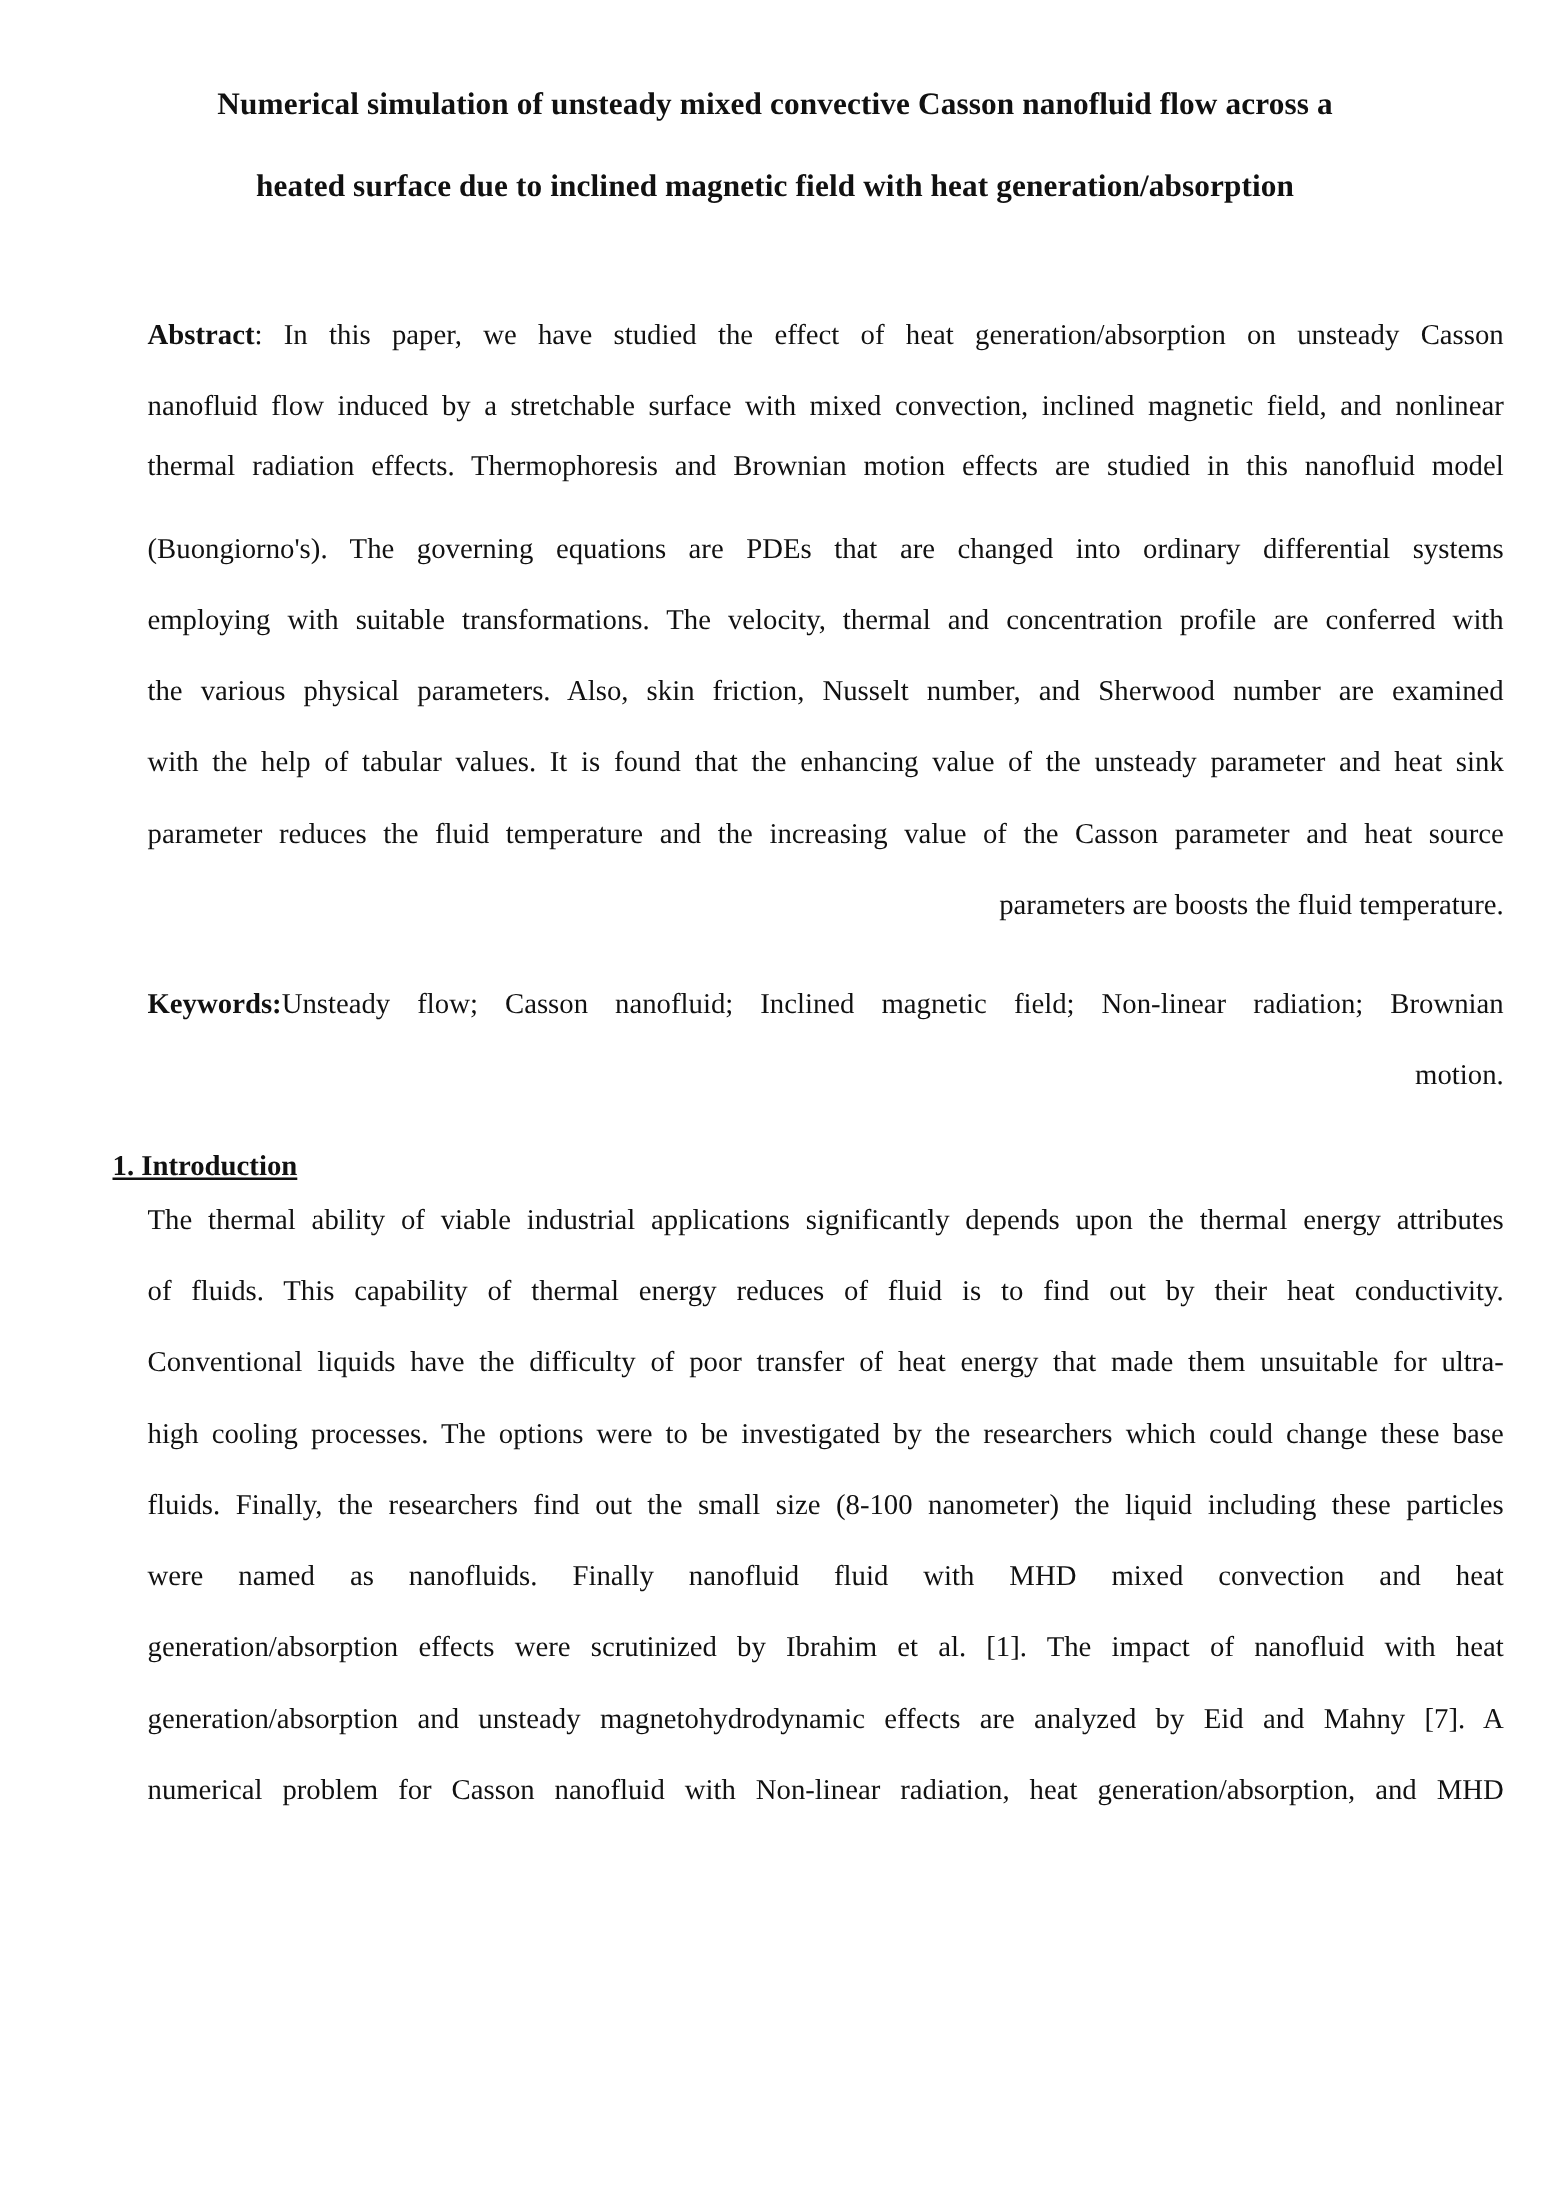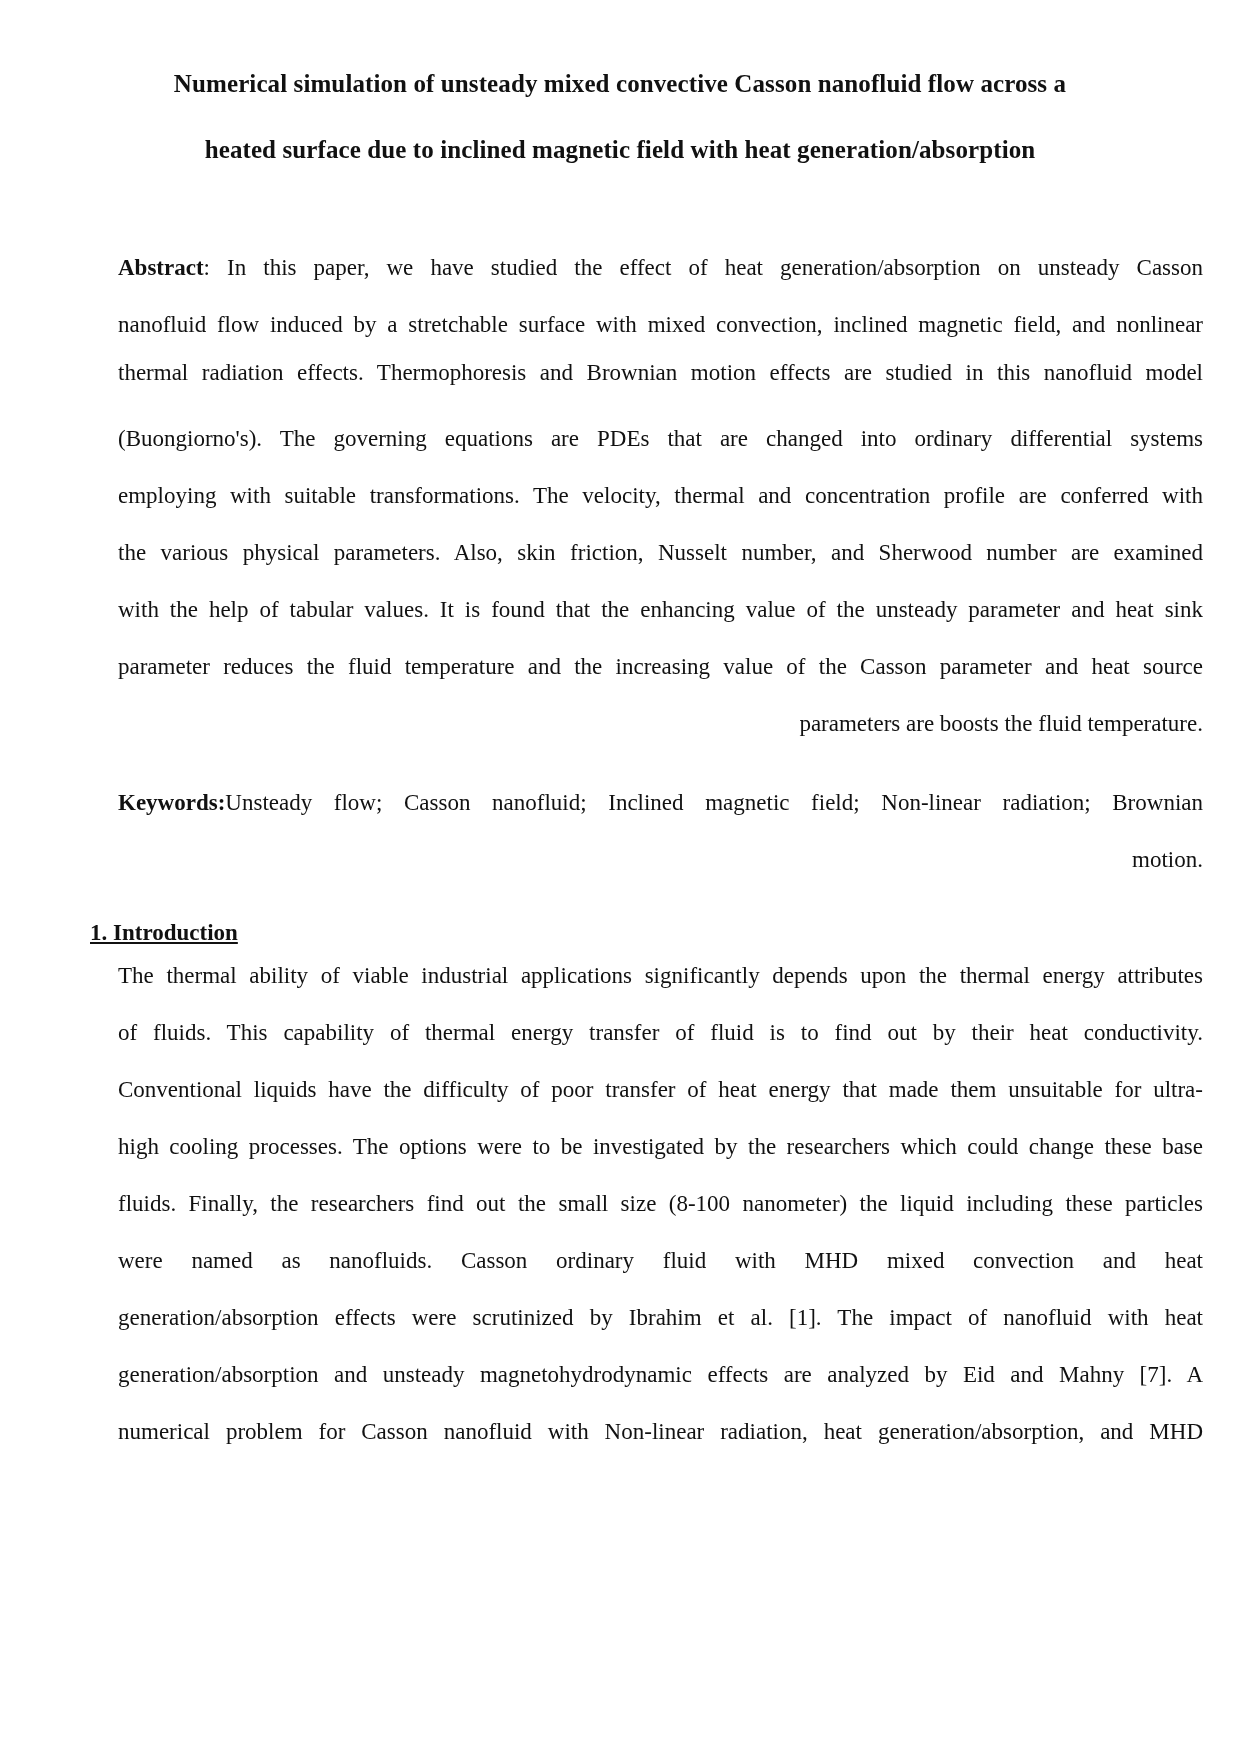--- a/index.html
+++ b/index.html
@@ -35,21 +35,21 @@
 </div>
 
 <div>
   <div class="line just" style="top:790px"><b>Keywords:</b><span>Unsteady flow; Casson nanofluid; Inclined magnetic field; Non-linear radiation; Brownian</span></div>
   <div class="line left" style="top:847px">motion.</div>
 </div>
 
 <div>
   <div class="heading" style="top:920px">1. Introduction</div>
   <div class="line just" style="top:963px">The thermal ability of viable industrial applications significantly depends upon the thermal energy attributes</div>
-  <div class="line just" style="top:1020px">of fluids. This capability of thermal energy transfer of fluid is to find out by their heat conductivity.</div>
+  <div class="line just" style="top:1020px">of fluids. This capability of thermal energy reduces of fluid is to find out by their heat conductivity.</div>
   <div class="line just" style="top:1077px">Conventional liquids have the difficulty of poor transfer of heat energy that made them unsuitable for ultra-</div>
   <div class="line just" style="top:1134px">high cooling processes. The options were to be investigated by the researchers which could change these base</div>
   <div class="line just" style="top:1191px">fluids. Finally, the researchers find out the small size (8-100 nanometer) the liquid including these particles</div>
-  <div class="line just" style="top:1248px">were named as nanofluids. Casson ordinary fluid with MHD mixed convection and heat</div>
+  <div class="line just" style="top:1248px">were named as nanofluids. Finally nanofluid fluid with MHD mixed convection and heat</div>
   <div class="line just" style="top:1305px">generation/absorption effects were scrutinized by Ibrahim et al. [1]. The impact of nanofluid with heat</div>
   <div class="line just" style="top:1362px">generation/absorption and unsteady magnetohydrodynamic effects are analyzed by Eid and Mahny [7].  A</div>
   <div class="line just" style="top:1419px">numerical problem for Casson nanofluid with Non-linear radiation, heat generation/absorption, and MHD</div>
 </div>
 
 </body></html>

